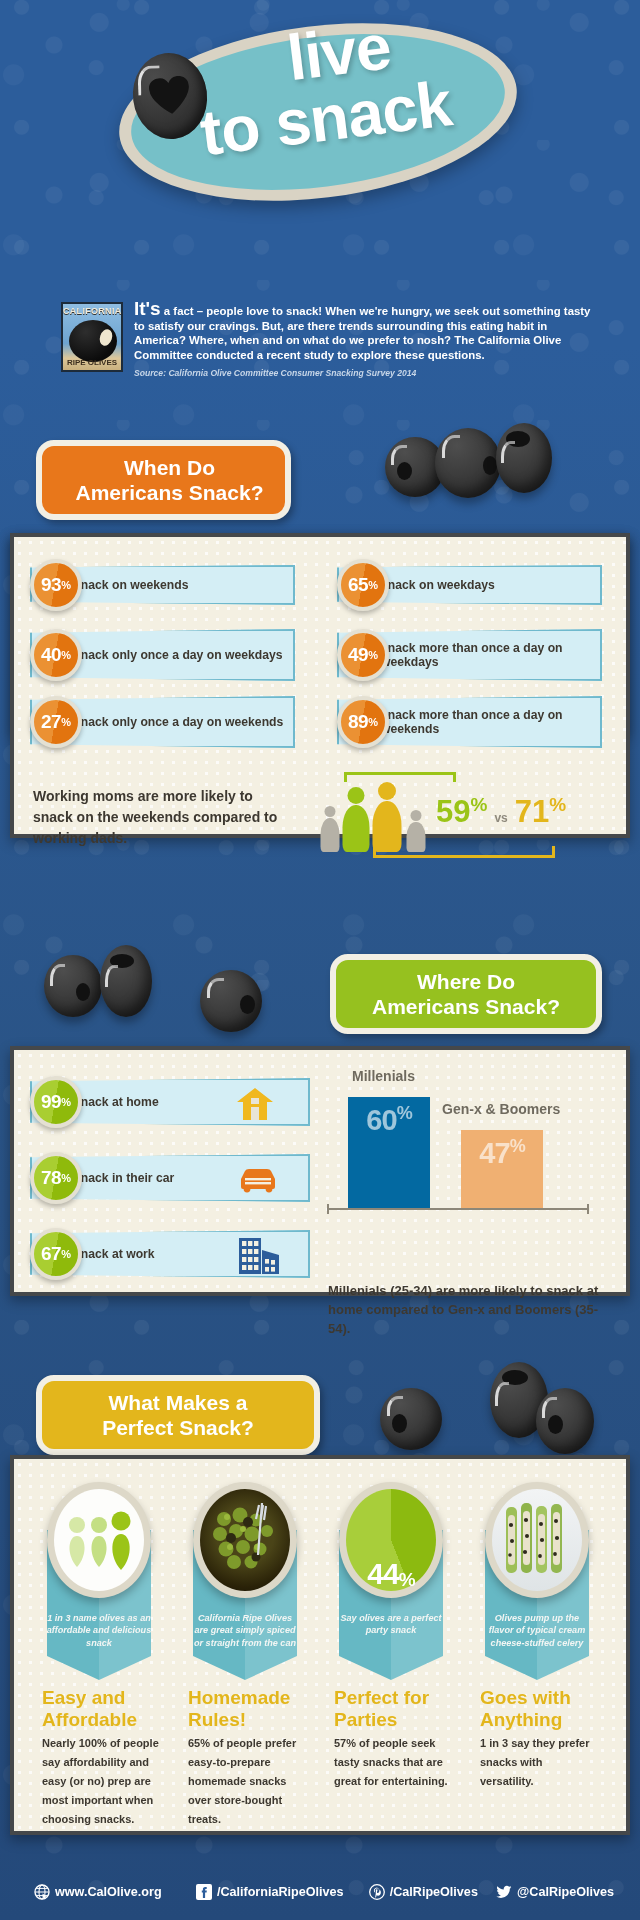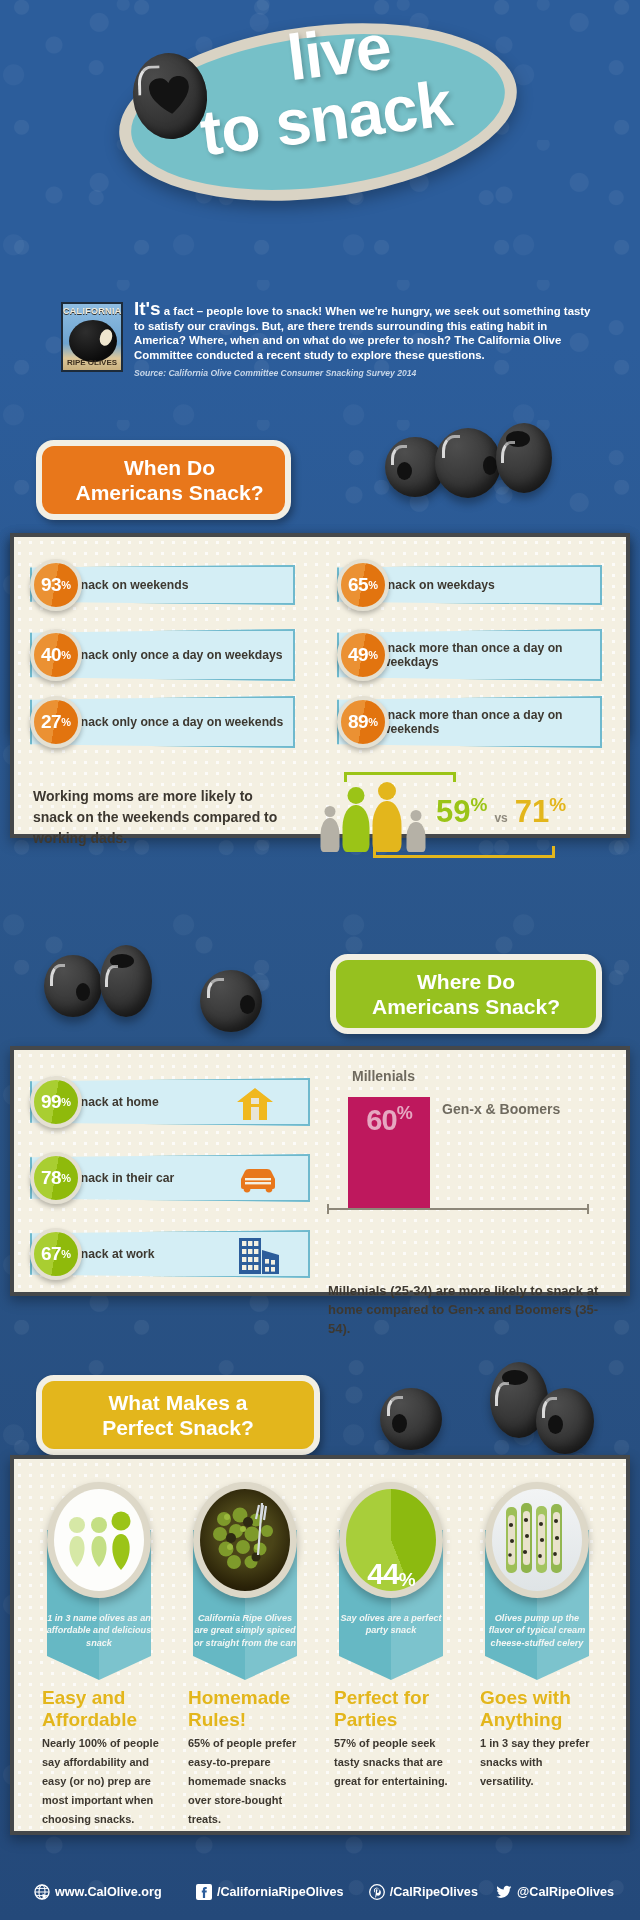--- a/index.html
+++ b/index.html
@@ -426,24 +426,27 @@
     </svg>
   </div>
   <div class="badge green">
     <span class="num">67</span>
       <span class="pct">%</span>
   </div>
 </div>
 
 <div style="position:absolute;left:328px;top:1068px;width:280px;height:140px;">
   <div class="barlabel" style="left:24px;top:0;">Millenials</div>
-  <div class="bar" style="left:20px;width:82px;height:111px;background:#be185d;">
+  <div class="bar" style="left:20px;width:82px;height:111px;background:#0369a1;">
     <div class="v"><span>60</span><sup>%</sup></div>
   </div>
   <div class="barlabel" style="left:114px;top:33px;">Gen-x &amp; Boomers</div>
+  <div class="bar" style="left:133px;width:82px;height:78px;background:#f0b072;">
+    <div class="v"><span>47</span><sup>%</sup></div>
+  </div>
 </div>
 <div class="baseline" style="left:327px;top:1208px;width:262px;"></div>
 <div class="chart-note" style="left:328px;top:1281px;width:272px;">Millenials (25-34) are more likely to snack at home compared to Gen-x and Boomers (35-54).</div>
 
 <div>
   <div class="olive" style="left:380px;top:1388px;width:62px;height:62px;">
     <div class="hole" style="left:12px;top:26px;width:15px;height:19px;"></div>
     <div class="gloss" style="left:7px;top:8px;width:16px;height:20px;"></div>
   </div>
   <div class="olive" style="left:490px;top:1362px;width:58px;height:76px;">

